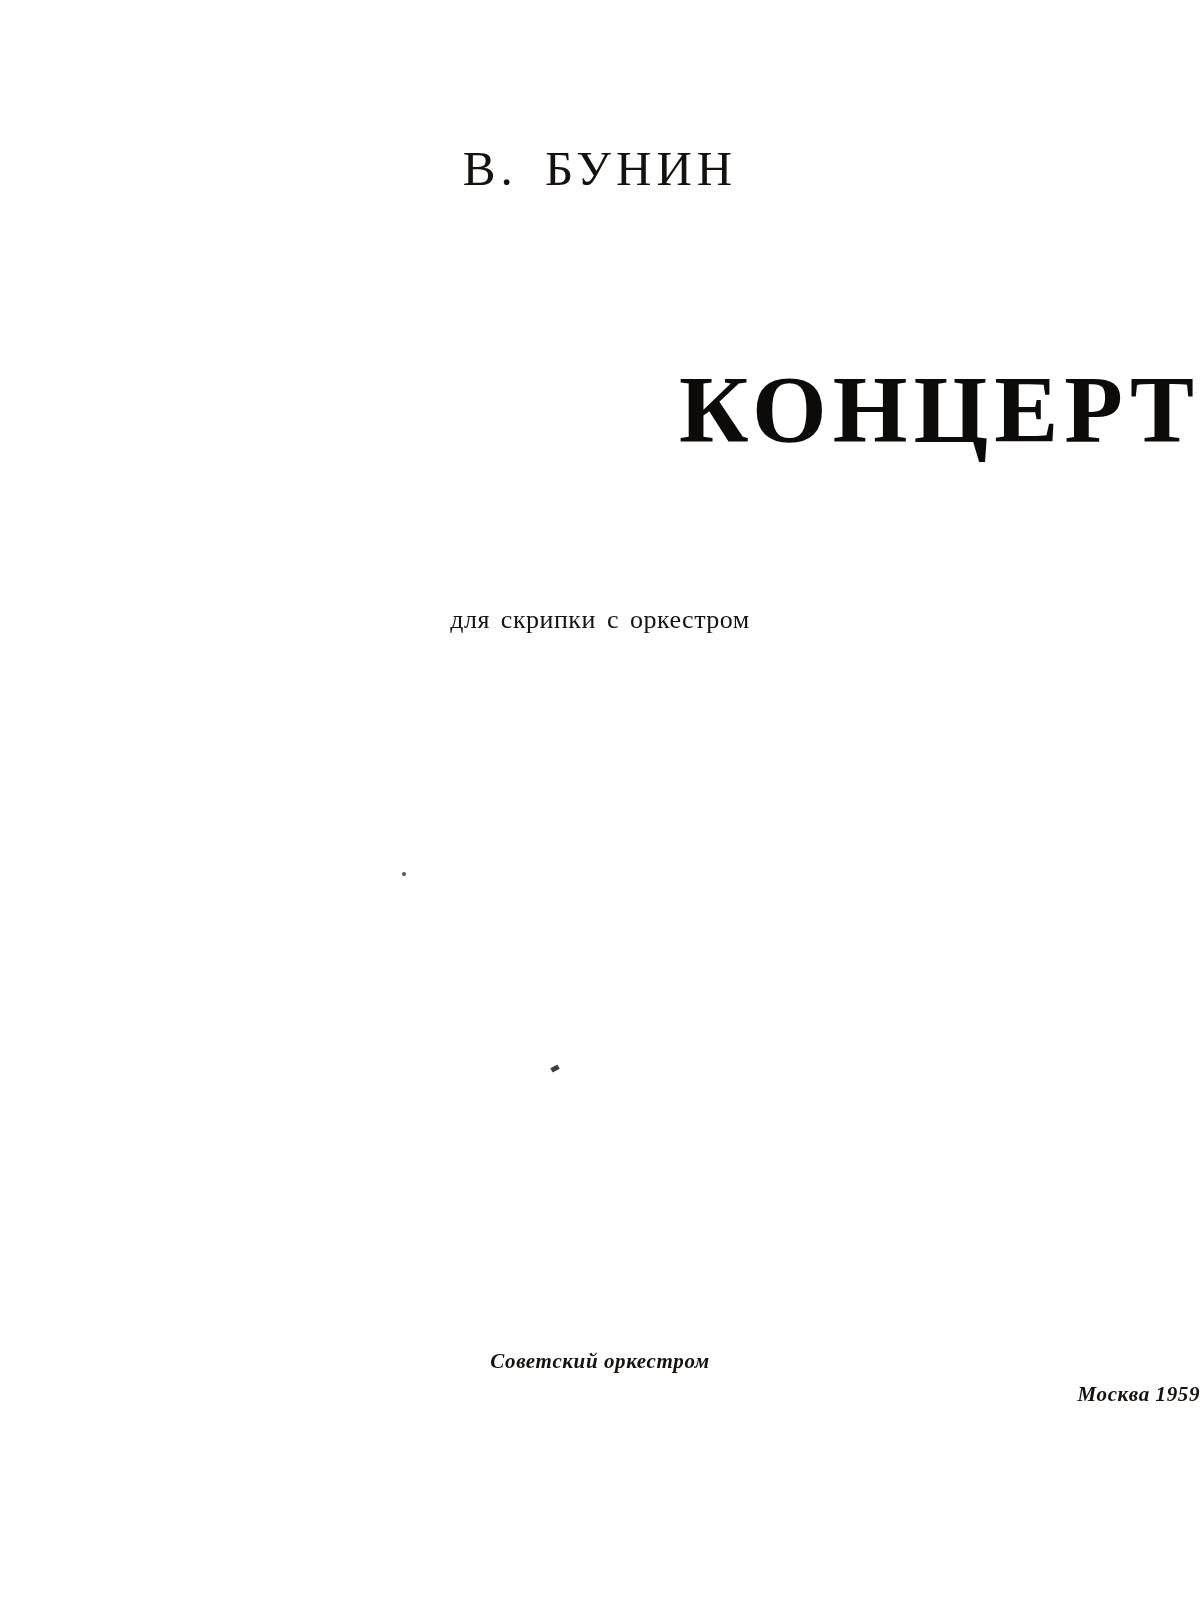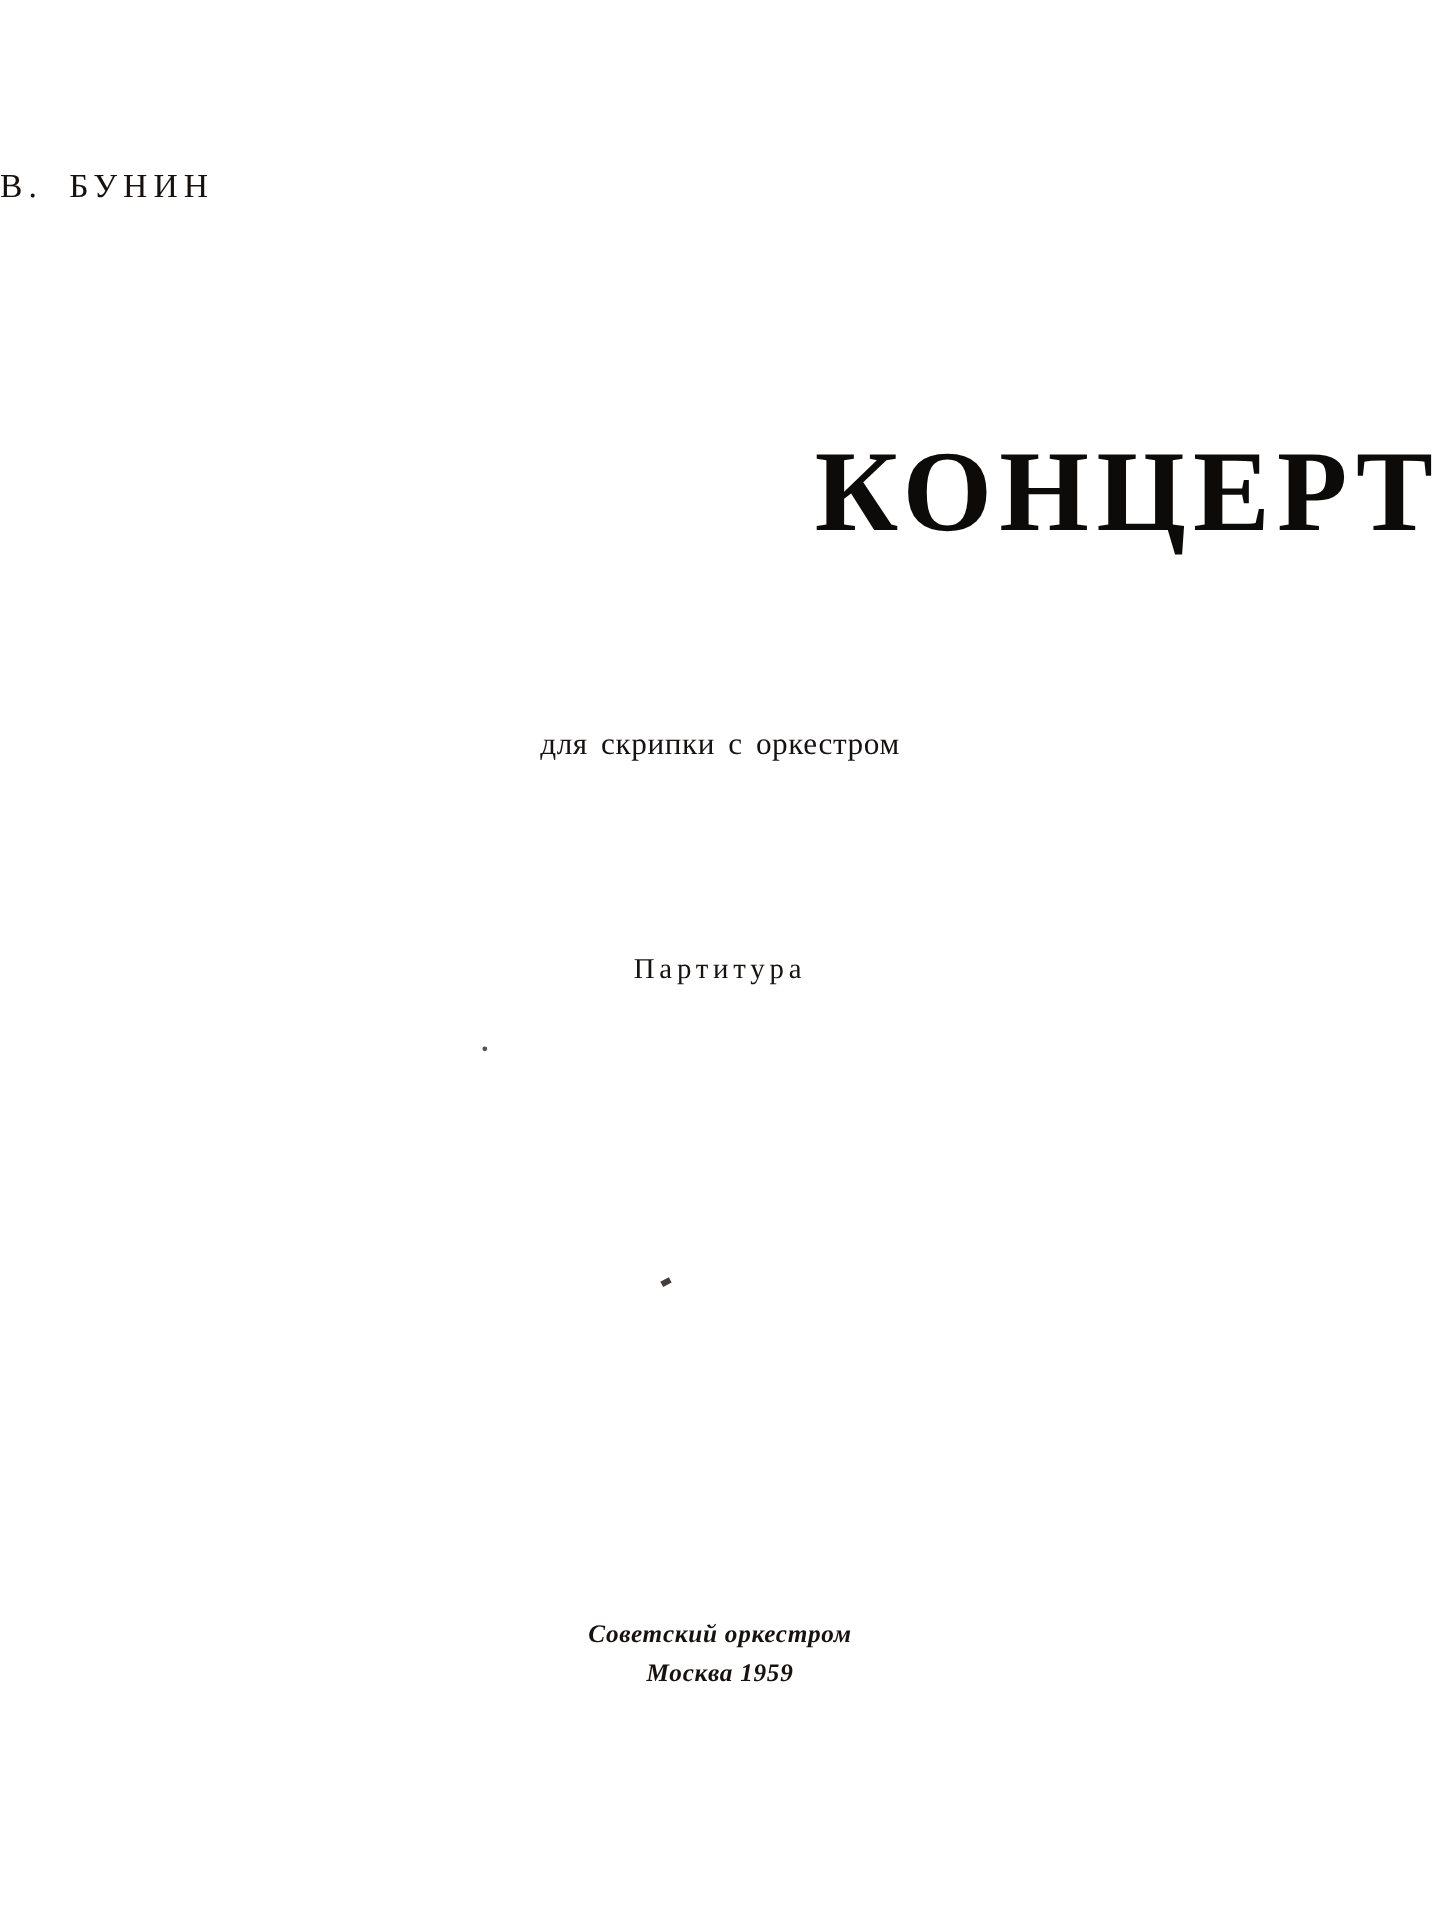--- a/index.html
+++ b/index.html
@@ -29,22 +29,23 @@
     z-index: 1;
     width: 100%;
     height: 100%;
   }
 
   .composer {
     position: absolute;
     top: 140px;
     left: 0;
     width: 100%;
+    text-align: center;
     font-family: "Liberation Serif", "DejaVu Serif", serif;
-    font-size: 28px;
+    font-size: 49px;
     letter-spacing: 5px;
     word-spacing: 10px;
     font-weight: 400;
     color: #15110f;
   }
 
   .title {
     position: absolute;
     top: 362px;
     left: 0;
@@ -114,35 +115,35 @@
     font-family: "Liberation Serif", "DejaVu Serif", serif;
     font-style: italic;
     font-weight: 700;
     font-size: 21px;
     letter-spacing: 0.6px;
     color: #16120f;
     line-height: 1.55;
   }
   .publisher .line2 {
     display: block;
+    text-align: right;
   }
 </style>
 </head>
 <body>
 
 <div class="page">
   <div class="layer">
 
     <div class="composer">В.  БУНИН</div>
 
     <div class="title">КОНЦЕРТ</div>
 
     <div class="subtitle">для скрипки с оркестром</div>
 
-    <div class="score-type">Партитура</div>
 
     <div class="speck-a"></div>
     <div class="speck-b"></div>
 
     <div class="publisher">
       <span class="line1">Советский оркестром</span>
       <span class="line2">Москва 1959</span>
     </div>
 
   </div>

